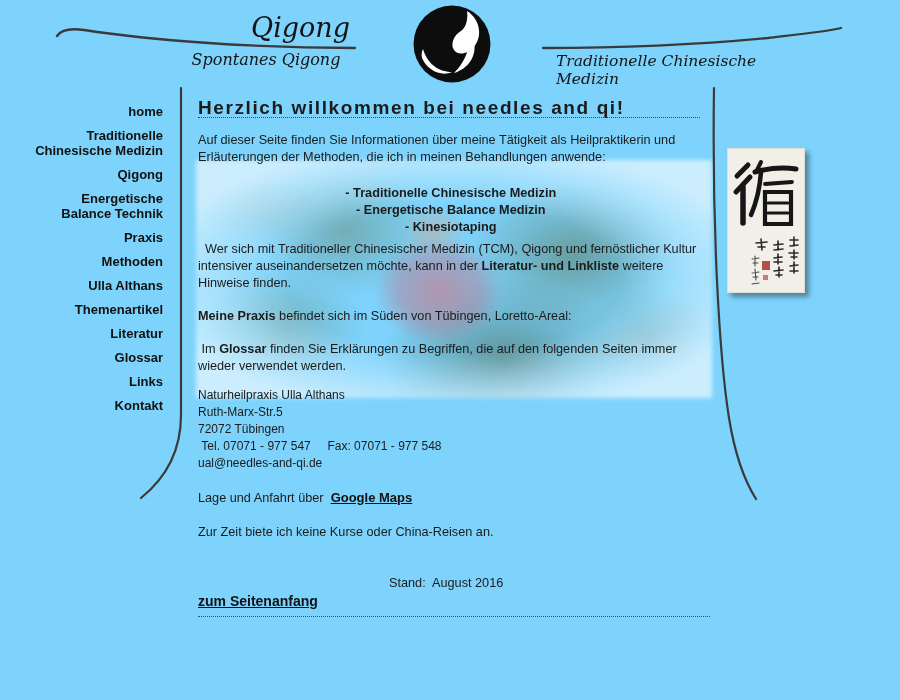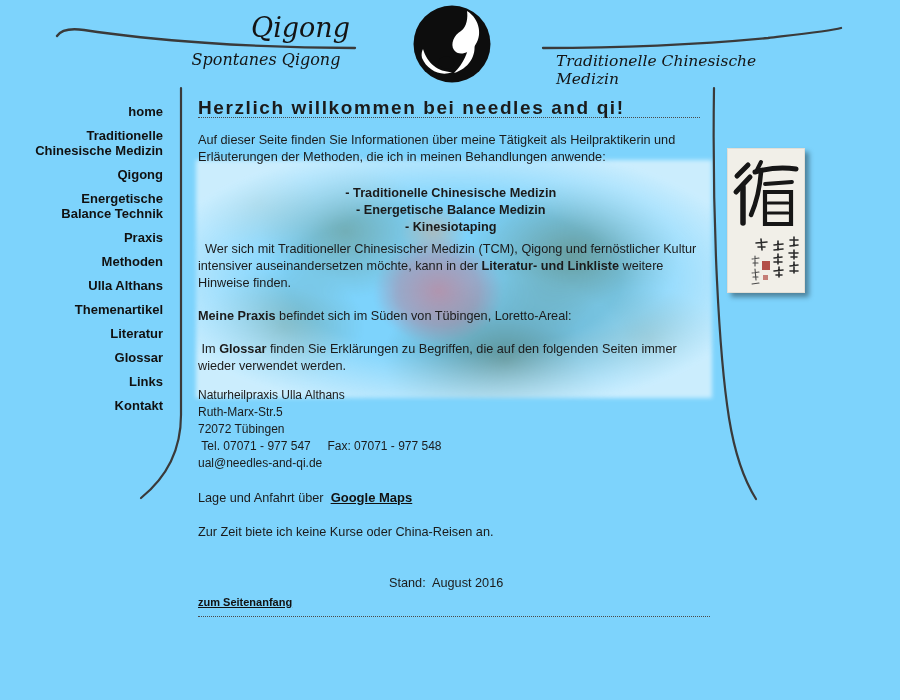--- a/index.html
+++ b/index.html
@@ -54,21 +54,21 @@
   .methods div { font-size:12.7px; line-height:17px; white-space:pre-wrap; }
   .p-tcm     { margin-top:5px; }
   .p-glossar { margin-top:16px; }
   .p-praxis  { margin-top:16px; }
   .address   { margin-top:12px; }
   .address div { font-size:12px; line-height:17px; white-space:pre-wrap; }
   .p-maps    { margin-top:17px; }
   .p-courses { margin-top:17px; }
   .p-stand   { margin-top:34px; padding-left:191px; }
   .maps-link { font-size:13px; font-weight:bold; color:#111; text-decoration:underline; cursor:pointer; }
-  .back-top  { display:inline-block; font-size:11px; font-weight:bold; color:#111; text-decoration:underline; cursor:pointer; }
+  .back-top  { display:inline-block; font-size:14px; font-weight:bold; color:#111; text-decoration:underline; cursor:pointer; }
   .bottom-rule { width:512px; margin-top:6px; border-top:1px dotted #4a4a4a; height:1px; }
   b { font-weight:bold; }
   
   .scroll-panel {
     position:absolute; left:727px; top:148px; width:78px; height:145px; z-index:2;
     background:#f1efe8; box-shadow:4px 4px 5px rgba(0,0,0,.38); border:1px solid #e2dfd6;
   }
 </style>
 </head>
 <body>

